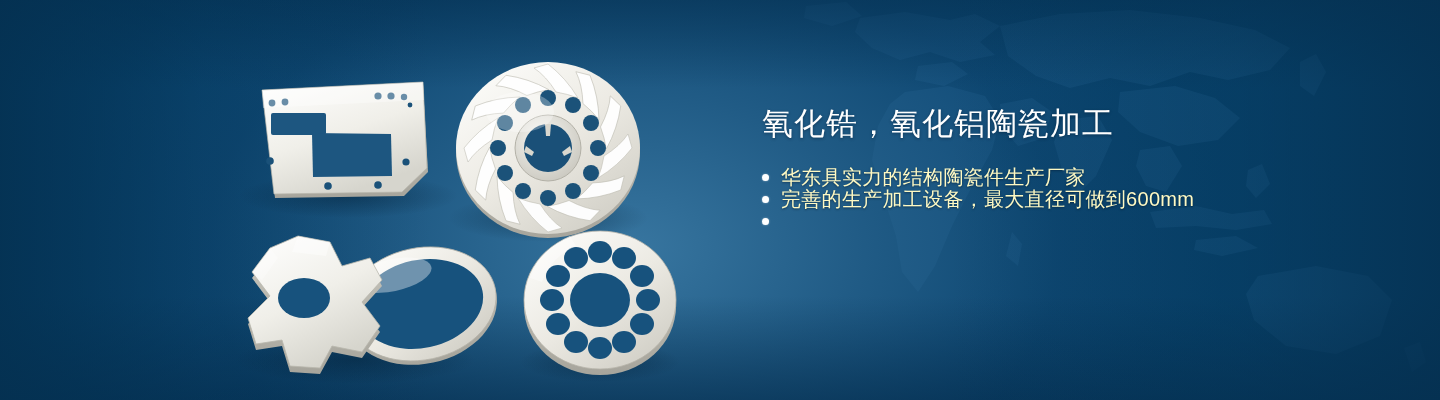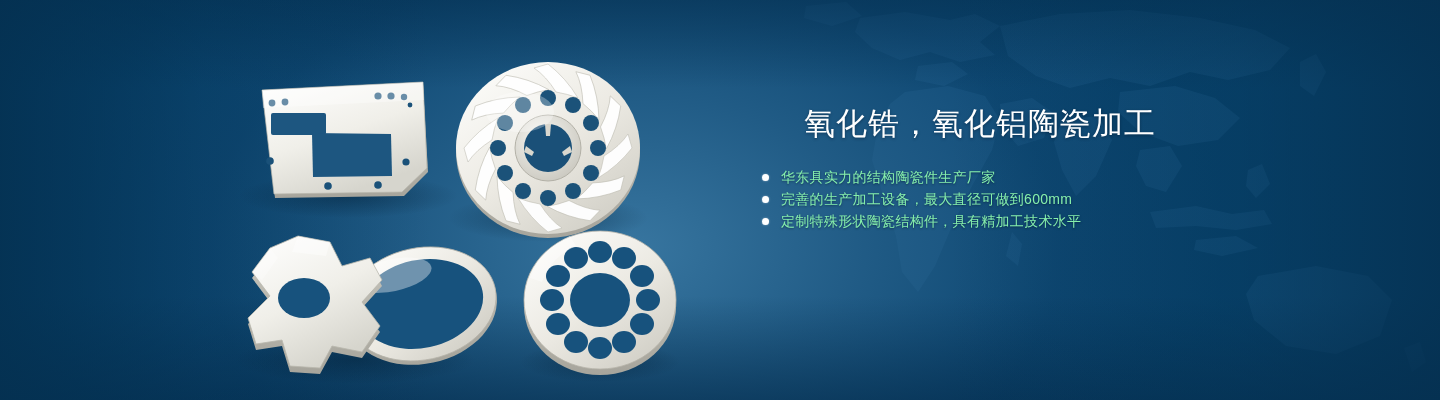--- a/index.html
+++ b/index.html
@@ -45,28 +45,27 @@
     position:absolute;left:762px;top:104px;width:600px;
   }
   .headline{
     color:#ffffff;
     font-size:31px;
     line-height:40px;
     letter-spacing:1px;
     font-weight:400;
     white-space:nowrap;
     text-shadow:0 1px 3px rgba(0,20,40,0.45);
-    margin-left:42px;
   }
   .bullets{ margin:0;padding:0;list-style:none;margin-top:22px; }
   .bullet{
     display:flex;align-items:center;
     height:22px;margin-bottom:0px;
-    color:#86efac;
-    font-size:14px;
+    color:#fef9c3;
+    font-size:20px;
     line-height:22px;
     letter-spacing:0.3px;
     text-shadow:0 1px 2px rgba(0,18,36,0.5);
   }
   .dot{
     width:7px;height:7px;border-radius:50%;
     background:#ffffff;flex:0 0 auto;margin-right:12px;
     box-shadow:0 0 2px rgba(255,255,255,0.5);
   }
   .bullet-text{ white-space:nowrap; }
@@ -259,18 +258,17 @@
       <li class="bullet">
         <span class="dot"></span>
         <span class="bullet-text">华东具实力的结构陶瓷件生产厂家</span>
       </li>
       <li class="bullet">
         <span class="dot"></span>
         <span class="bullet-text">完善的生产加工设备，最大直径可做到600mm</span>
       </li>
       <li class="bullet">
         <span class="dot"></span>
-        <span class="bullet-text">定制特殊形状陶瓷结构件，具有精加工技术水平</span>
       </li>
     </ul>
   </div>
 
 </div>
 
 </body></html>

